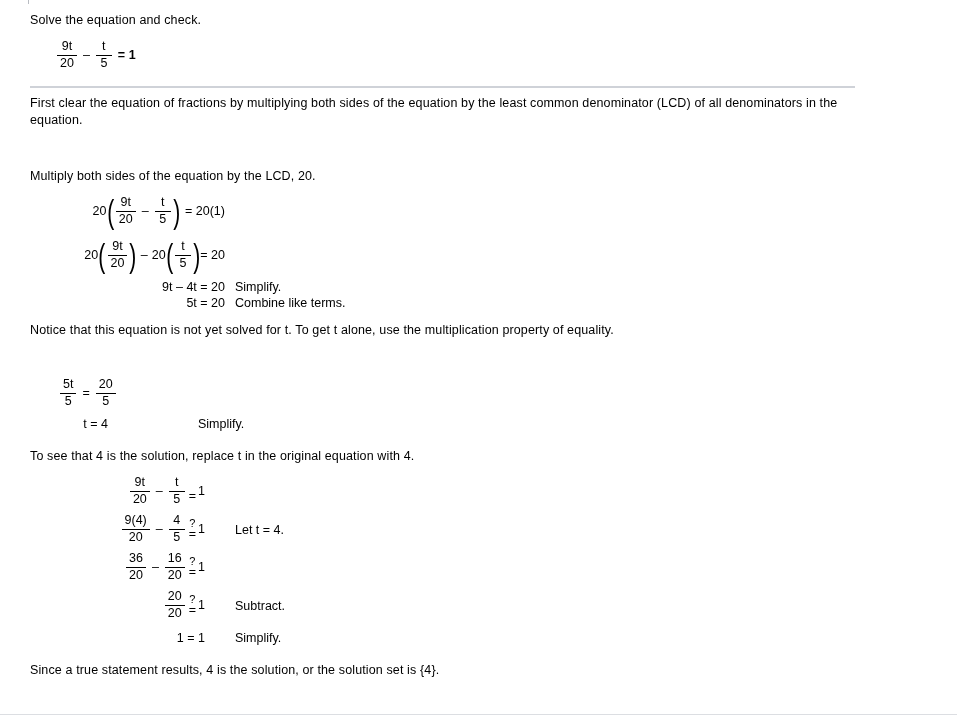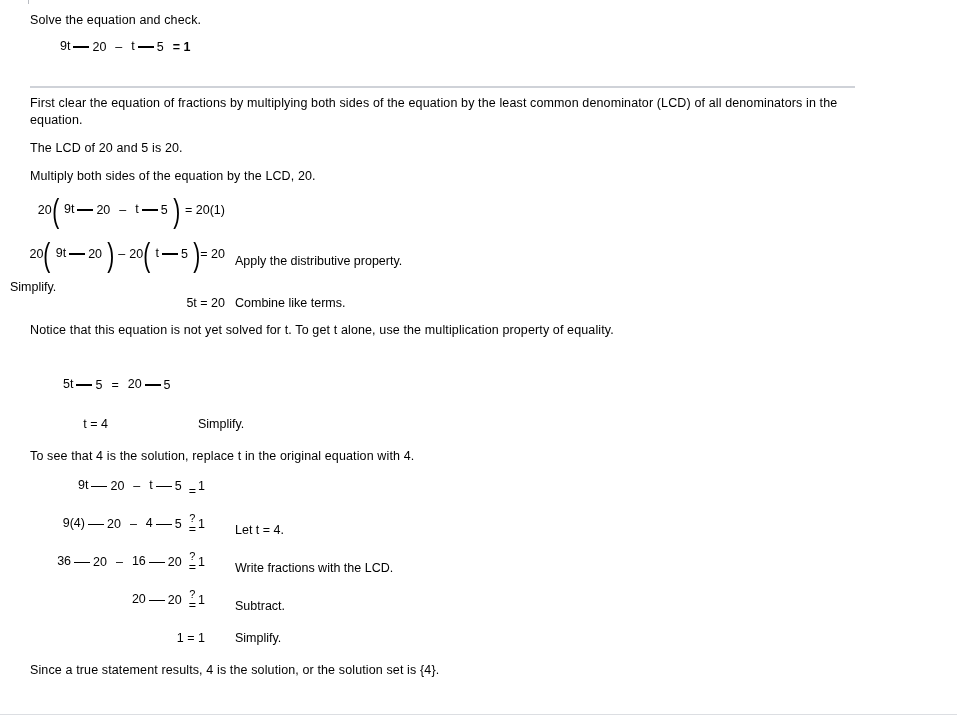--- a/index.html
+++ b/index.html
@@ -56,21 +56,21 @@
     font-size: 12.5px;
     line-height: 1;
   }
   .annot {
     font-size: 12.5px;
     line-height: 1;
     white-space: nowrap;
   }
   .frac {
     display: inline-flex;
-    flex-direction: row;
+    flex-direction: column;
     align-items: center;
     vertical-align: middle;
     margin: 0 2px;
     line-height: 1.08;
   }
   .frac .num { padding: 0 3px 1px 3px; }
   .frac .den { padding: 1px 3px 0 3px; }
   .frac .bar {
     display: block;
     width: 100%;
@@ -130,21 +130,20 @@
       <span class="bar"></span>
       <span class="den">5</span>
     </span>
     <span class="plain" style="margin-left:4px; font-weight:bold;">= 1</span>
   </div>
 
   <div class="divider" id="divider-top"></div>
 
   <div class="prose" style="position:absolute; left:30px; top:95px; width:815px;">First clear the equation of fractions by multiplying both sides of the equation by the least common denominator (LCD) of all denominators in the equation.</div>
 
-  <div class="prose" style="position:absolute; left:30px; top:140px; width:880px;">The LCD of 20 and 5 is 20.</div>
 
   <div class="prose" style="position:absolute; left:30px; top:168px; width:880px;">Multiply both sides of the equation by the LCD, 20.</div>
 
   <div style="position:absolute; left:0px; top:196px;">
 
     <div class="mathrow" style="position:absolute; left:0px; top:0px; width:957px;">
       <div class="expr" style="width:225px;">
         <span class="plain">20</span>
         <span class="paren">(</span>
         <span class="frac">
@@ -178,24 +177,26 @@
         <span class="plain">20</span>
         <span class="paren">(</span>
         <span class="frac">
           <span class="num">t</span>
           <span class="bar"></span>
           <span class="den">5</span>
         </span>
         <span class="paren">)</span>
         <span class="plain" style="">= 20</span>
       </div>
-      <div class="annot" style="margin-left:10px; padding-top:15px;">Apply the distributive property.</div>
     </div>
 
     <div class="mathrow" style="position:absolute; left:0px; top:85px; width:957px;">
+      <div class="expr" style="width:225px;">
+        <span class="plain">9t – 4t = 20</span>
+      </div>
       <div class="annot" style="margin-left:10px;">Simplify.</div>
     </div>
 
     <div class="mathrow" style="position:absolute; left:0px; top:101px; width:957px;">
       <div class="expr" style="width:225px;">
         <span class="plain">5t = 20</span>
       </div>
       <div class="annot" style="margin-left:10px;">Combine like terms.</div>
     </div>
   </div>
@@ -289,21 +290,20 @@
           <span class="num">16</span>
           <span class="bar"></span>
           <span class="den">20</span>
         </span>
         <span class="eqq">
           <span class="qm">?</span>
           <span class="eqs">=</span>
         </span>
         <span class="plain">1</span>
       </div>
-      <div class="annot" style="margin-left:30px; padding-top:10px;">Write fractions with the LCD.</div>
     </div>
 
     <div class="mathrow" style="position:absolute; left:0px; top:114px; width:957px;">
       <div class="expr" style="width:205px;">
         <span class="frac">
           <span class="num">20</span>
           <span class="bar"></span>
           <span class="den">20</span>
         </span>
         <span class="eqq">

